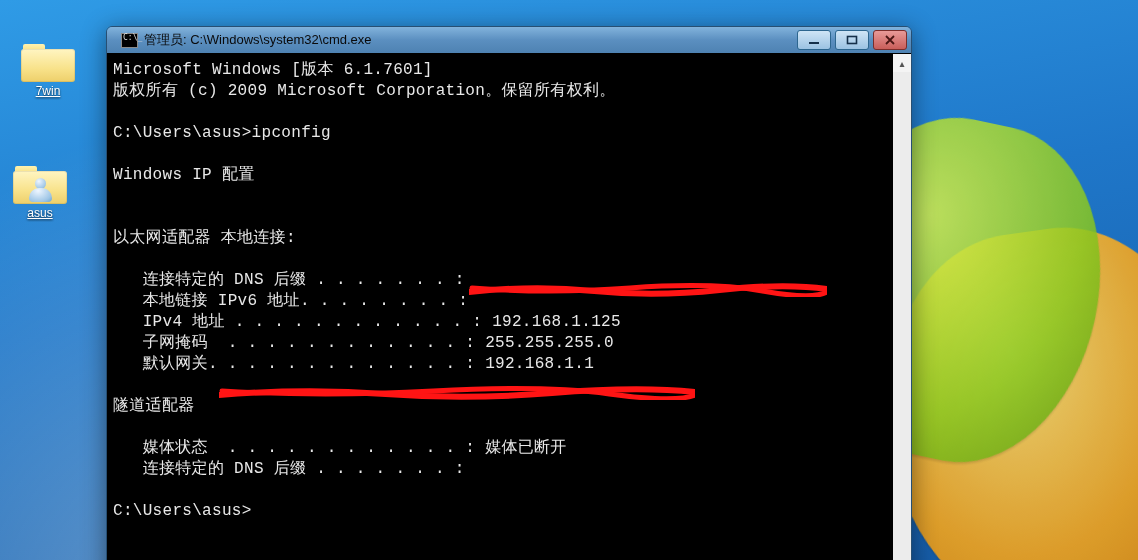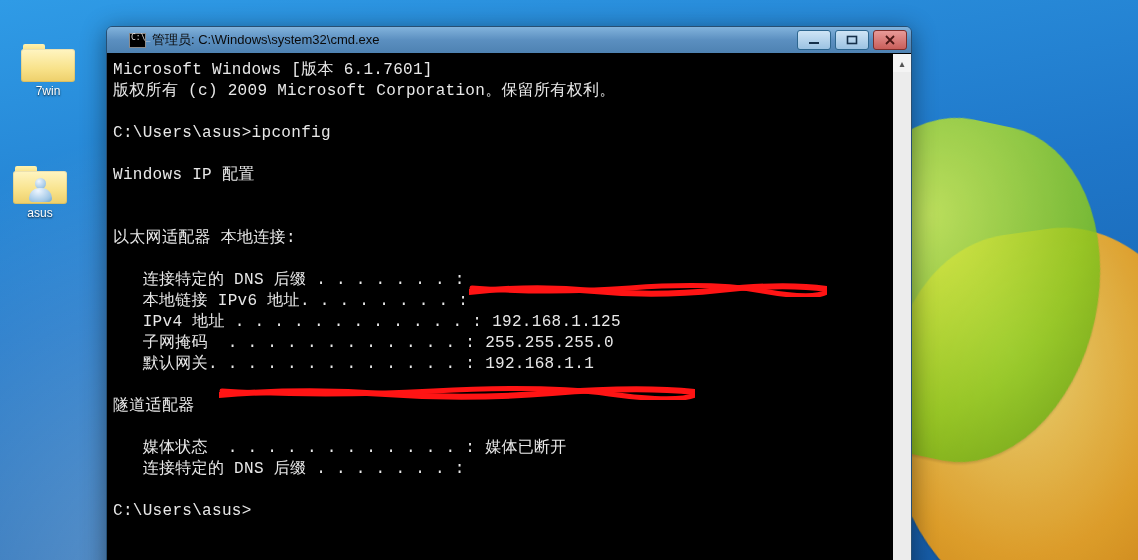--- a/index.html
+++ b/index.html
@@ -7,42 +7,42 @@
   .desktop{
     position:relative;width:1138px;height:560px;
     background:
       radial-gradient(circle at 20% 110%, rgba(255,255,255,.35) 0%, rgba(255,255,255,0) 45%),
       linear-gradient(170deg,#2f9be6 0%,#1f77c9 45%,#1559a3 100%);
   }
   .leaf{position:absolute;border-radius:50%/58%;opacity:.85;filter:drop-shadow(0 2px 1px rgba(0,0,0,.15));}
   .leaf.g1{right:40px;top:120px;width:280px;height:340px;background:radial-gradient(ellipse at 35% 30%,#d6f04a,#8bc820 60%,#5a9b10);transform:rotate(12deg);}
   .leaf.o1{right:-80px;top:230px;width:330px;height:380px;background:radial-gradient(ellipse at 40% 30%,#ffe071,#f2a41d 55%,#d17900);transform:rotate(-8deg);opacity:.9;}
   
-  .desk-icon{position:absolute;width:76px;text-align:center;color:#fff;font-size:12px;text-shadow:0 1px 2px rgba(0,0,0,.8);cursor:default;}
+  .desk-icon{position:absolute;width:76px;text-align:center;color:#fff;font-size:12px;text-shadow:0 1px 2px rgba(0,0,0,.8);cursor:default;text-decoration:underline;}
   .desk-icon .folder{width:54px;height:42px;margin:0 auto 2px;position:relative;}
   .desk-icon .folder::before{content:"";position:absolute;left:2px;top:4px;width:22px;height:8px;border-radius:2px 2px 0 0;background:linear-gradient(#fff2b0,#f6dd7e);}
   .desk-icon .folder::after{content:"";position:absolute;left:0;top:9px;width:54px;height:33px;border-radius:3px;background:linear-gradient(#fff5c2,#f8e28a 60%,#edcf6a);box-shadow:inset 0 0 0 1px rgba(0,0,0,.08);}
   .desk-icon.user .folder::after{background:linear-gradient(#fff5c2,#f8e28a 60%,#edcf6a);}
   .desk-icon .person{position:absolute;left:14px;top:16px;width:28px;height:24px;z-index:2;}
   .desk-icon .person::before{content:"";position:absolute;left:8px;top:0;width:11px;height:11px;border-radius:50%;background:radial-gradient(circle at 35% 30%,#eef6ff,#9fc6e6 70%,#6aa3cf);}
   .desk-icon .person::after{content:"";position:absolute;left:2px;top:10px;width:23px;height:14px;border-radius:10px 10px 4px 4px;background:radial-gradient(ellipse at 40% 20%,#eef6ff,#9fc6e6 70%,#6aa3cf);}
   
   .cmd-window{
     position:absolute;left:106px;top:26px;width:804px;
     box-shadow:0 4px 24px rgba(0,0,0,.45);
     border-radius:6px;overflow:hidden;
     border:1px solid #274f73;
   }
   .titlebar{
     display:flex;align-items:center;height:26px;
     background:linear-gradient(#6fa3d2,#tabcol 0%,#4f86bb 50%,#3e73a6);
     background:linear-gradient(#82b3dc,#5b8fc0 50%,#4e82b2);
     color:#0a0a0a;font-size:13px;
     border-bottom:1px solid #000;
-    padding-left:22px;
+    padding-left:14px;
   }
   .titlebar .cmd-ico{width:15px;height:13px;margin-right:6px;background:#000;border:1px solid #8a8a8a;position:relative;}
   .titlebar .cmd-ico::after{content:"C:\\_";position:absolute;left:1px;top:-1px;font:8px/10px Consolas,monospace;color:#ddd;}
   .titlebar .title-text{flex:0 0 auto;}
   .titlebar .spacer{flex:1;}
   .win-btns{display:flex;gap:4px;padding-right:4px;}
   .win-btn{width:32px;height:18px;border-radius:3px;background:linear-gradient(#cfe5f6,#9bc2e2);border:1px solid #2d668f;color:#15304a;display:flex;align-items:center;justify-content:center;font-size:12px;}
   .win-btn.close{background:linear-gradient(#e89a98,#c95e5a);border-color:#7a2d2a;color:#4a1513;}
   .win-btn svg{display:block;}
   

